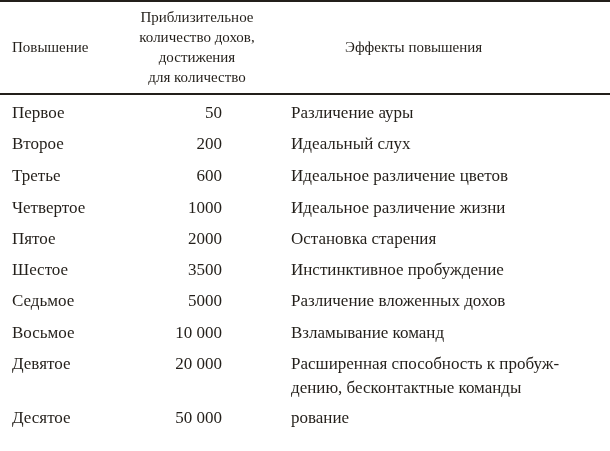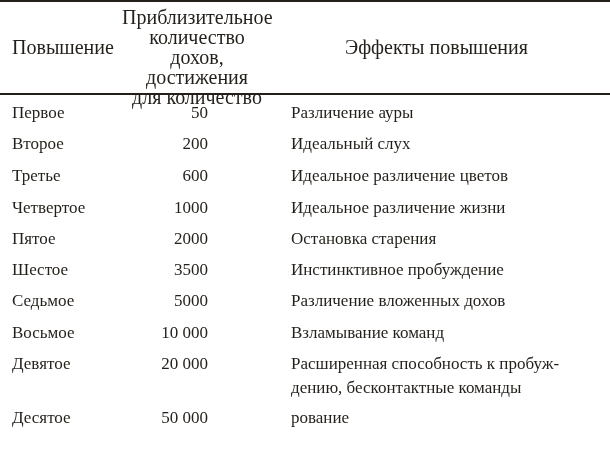--- a/index.html
+++ b/index.html
@@ -1,27 +1,27 @@
 <!DOCTYPE html>
 <html><head>
   <meta charset="utf-8">
   <style>
     html, body { margin: 0; padding: 0; background: #ffffff; }
     body { width: 610px; height: 451px; overflow: hidden; position: relative;
       font-family: "Liberation Serif", "DejaVu Serif", serif; color: #231f1a; }
     .rule { position: absolute; left: 0; width: 610px; height: 2px; background: #231f1a; }
     .rule.top { top: 0; }
     .rule.mid { top: 93px; }
-    .hdr { position: absolute; font-size: 20px; line-height: 20px; text-align: center; }
+    .hdr { position: absolute; font-size: 15px; line-height: 20px; text-align: center; }
     .hdr.c1 { left: 12px; top: 37px; text-align: left; }
     .hdr.c2 { left: 122px; width: 150px; top: 7px; }
     .hdr.c3 { left: 345px; top: 37px; text-align: left; }
     .row { position: absolute; left: 0; width: 610px; font-size: 17px; line-height: 24px; }
     .row .name { position: absolute; left: 12px; text-align: right; }
-    .row .count { position: absolute; right: 402px; text-align: right; }
+    .row .count { position: absolute; right: 388px; text-align: right; }
     .row .effect { position: absolute; left: 291px; width: 310px; }
   </style>
 </head>
 <body>
 
 <div class="rule top"></div>
 
 <div class="hdr c1">Повышение</div>
 <div class="hdr c2">
   <div>Приблизительное</div>

